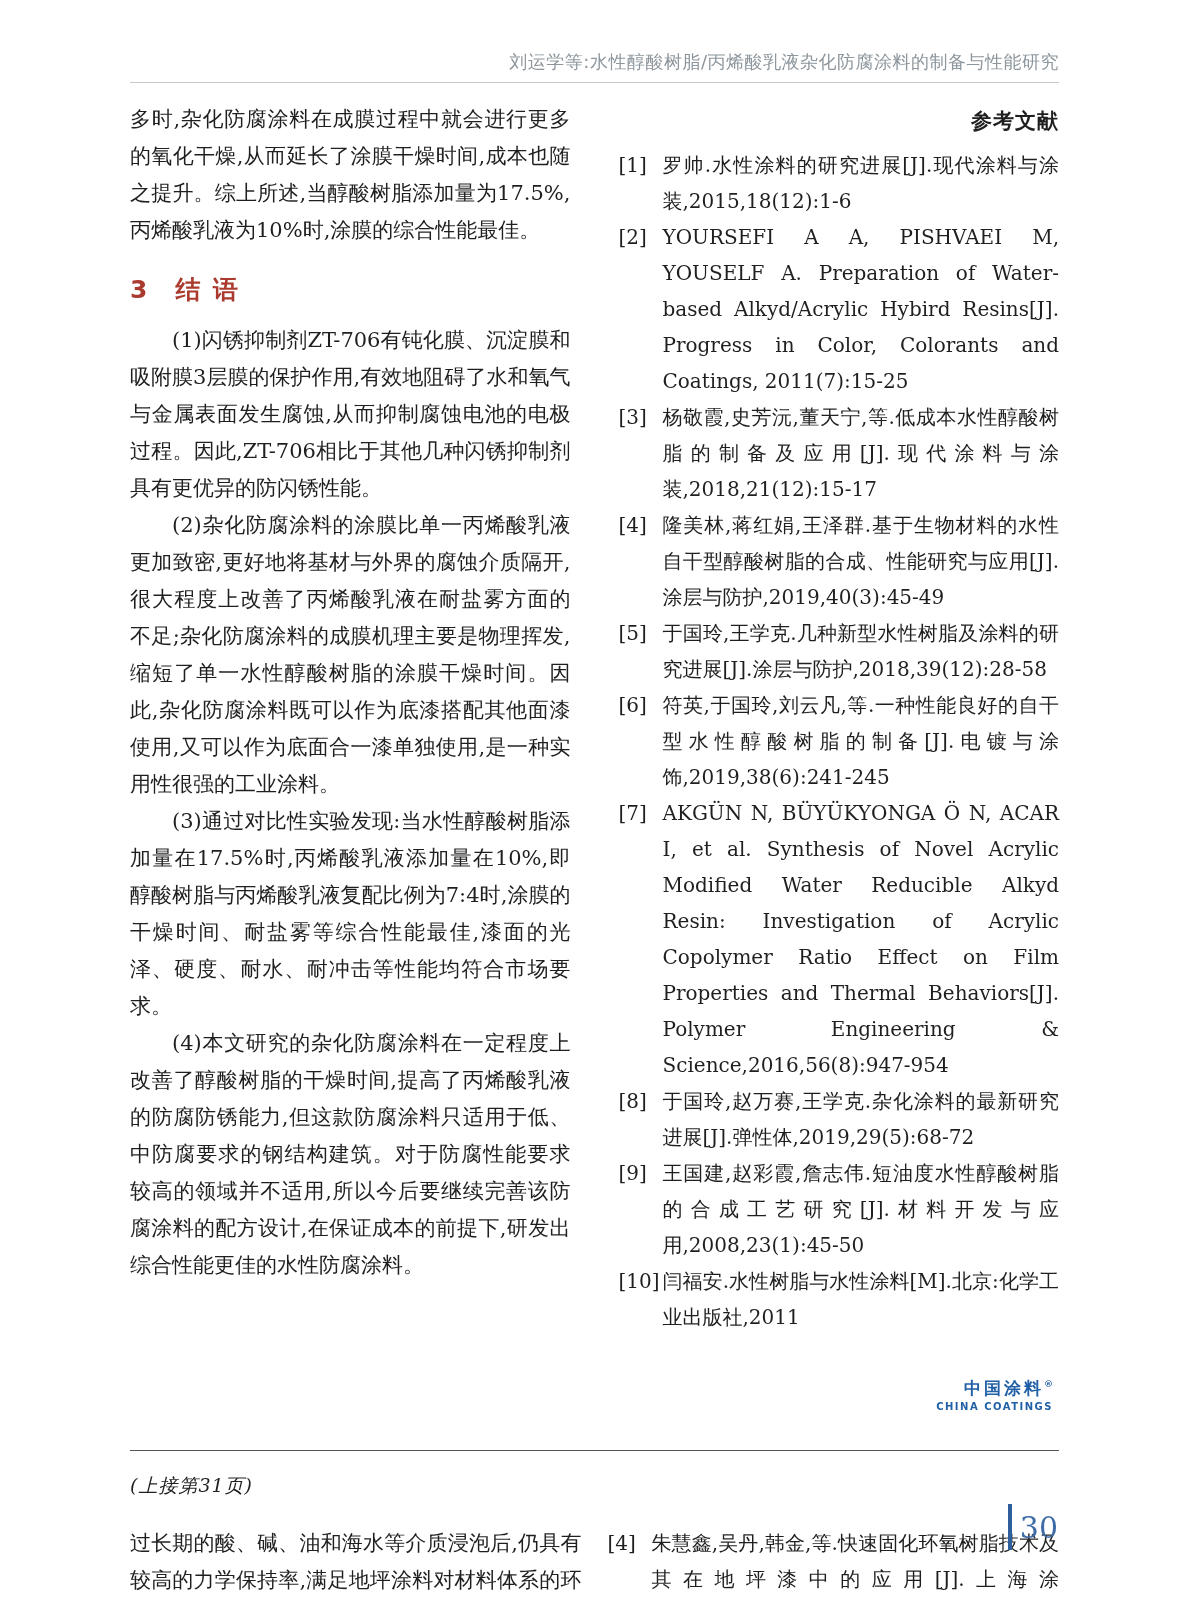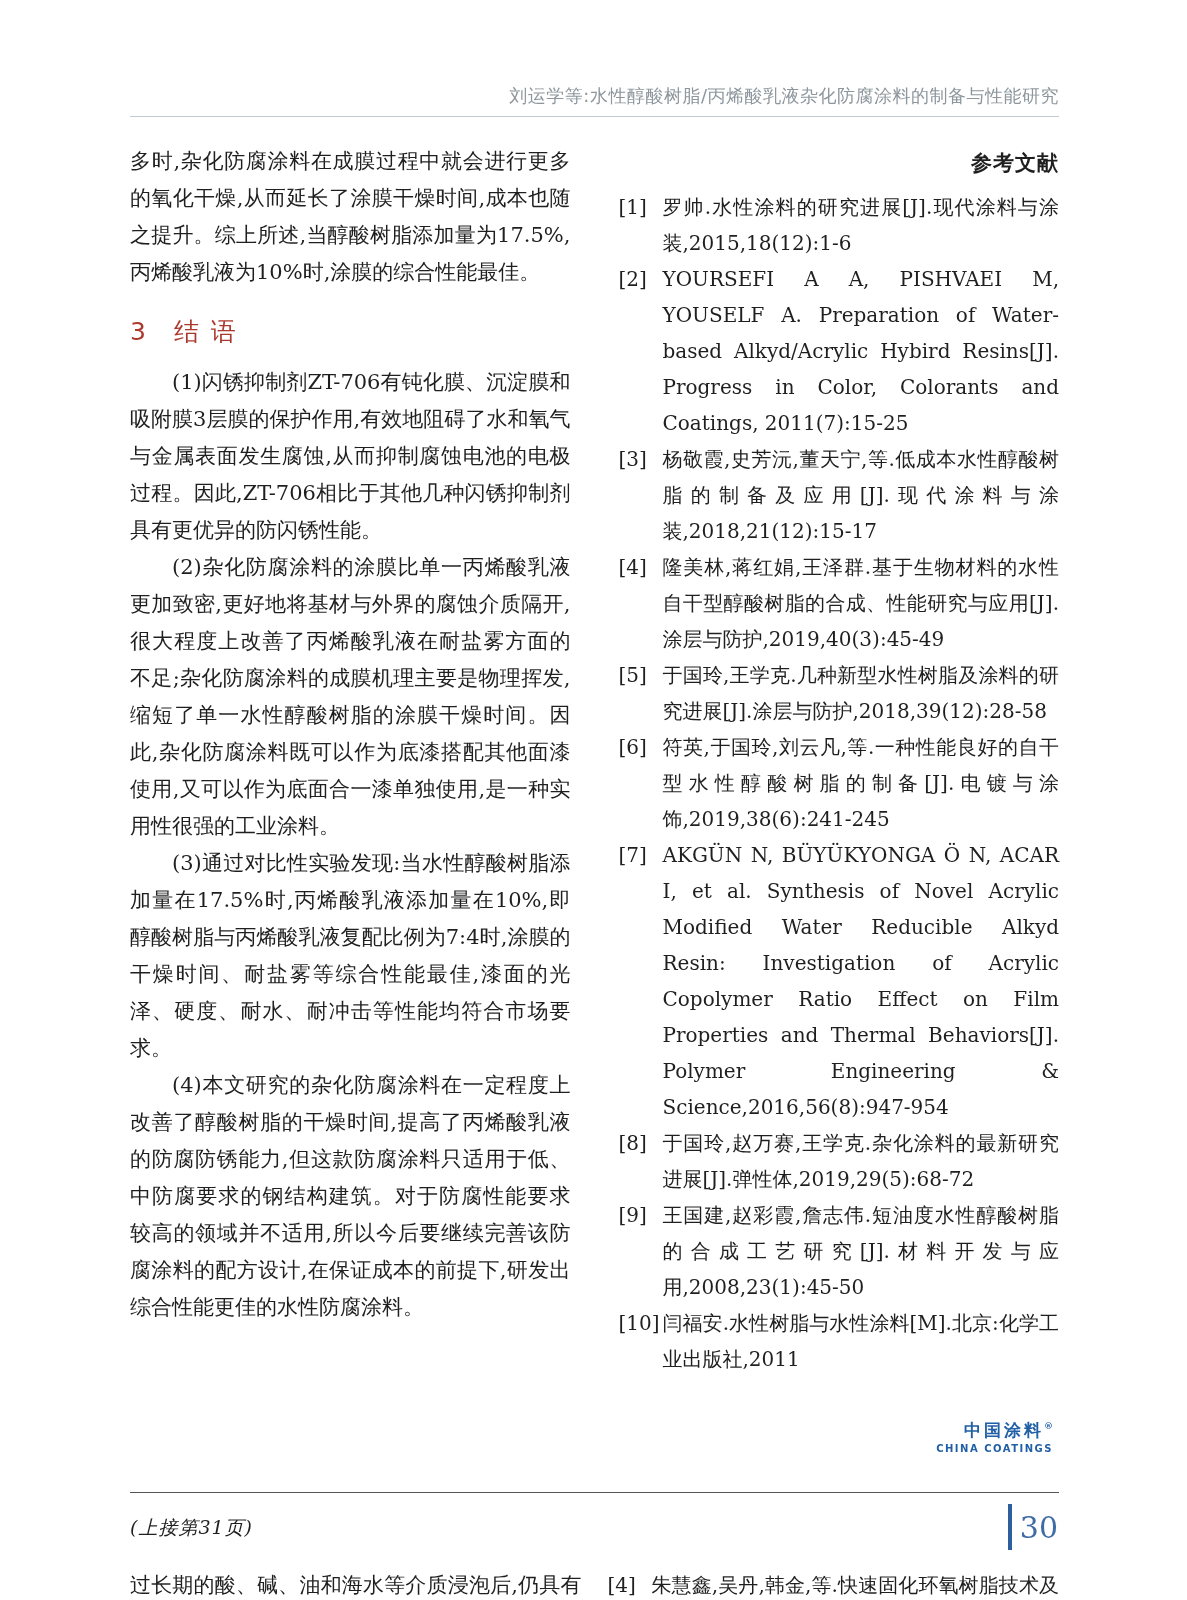--- a/index.html
+++ b/index.html
@@ -9,47 +9,47 @@
     margin:0 auto;
     background:#ffffff;
     font-family:"DejaVu Serif","Liberation Serif",serif;
     color:#1f1f1f;
     overflow:hidden;
   }
   .content { position:absolute; left:130px; width:929px; top:0; }
 
   
   .running-head {
-    padding-top:84px;
+    padding-top:50px;
     text-align:right;
     font-family:"DejaVu Sans","Liberation Sans",sans-serif;
     font-size:18px;
     color:#8d969d;
     letter-spacing:0.5px;
   }
   .head-rule { border:none; border-top:1.5px solid #c3cacf; margin:8px 0 0 0; }
 
   
   .columns { display:flex; gap:26px; align-items:flex-start; }
   .col { flex:1 1 0; min-width:0; }
-  .columns.top { margin-top:26px;gap:48px; }
+  .columns.top { margin-top:18px;gap:48px; }
 
   .body-text {
     font-size:21px;
     line-height:37px;
     text-align:justify;
     margin:0;
   }
   .body-text.indent { text-indent:2em; }
 
   .section-heading {
     font-family:"DejaVu Sans","Liberation Sans",sans-serif;
     color:#ab3a2e;
     font-size:25px;
-    font-weight:normal;
+    font-weight:bold;
     margin:24px 0 16px 0;
     letter-spacing:2px;
   }
   .section-heading .sec-num { margin-right:26px; }
 
   .ref-title {
     font-family:"DejaVu Sans","Liberation Sans",sans-serif;
     font-size:21px;
     font-weight:bold;
     text-align:right;

